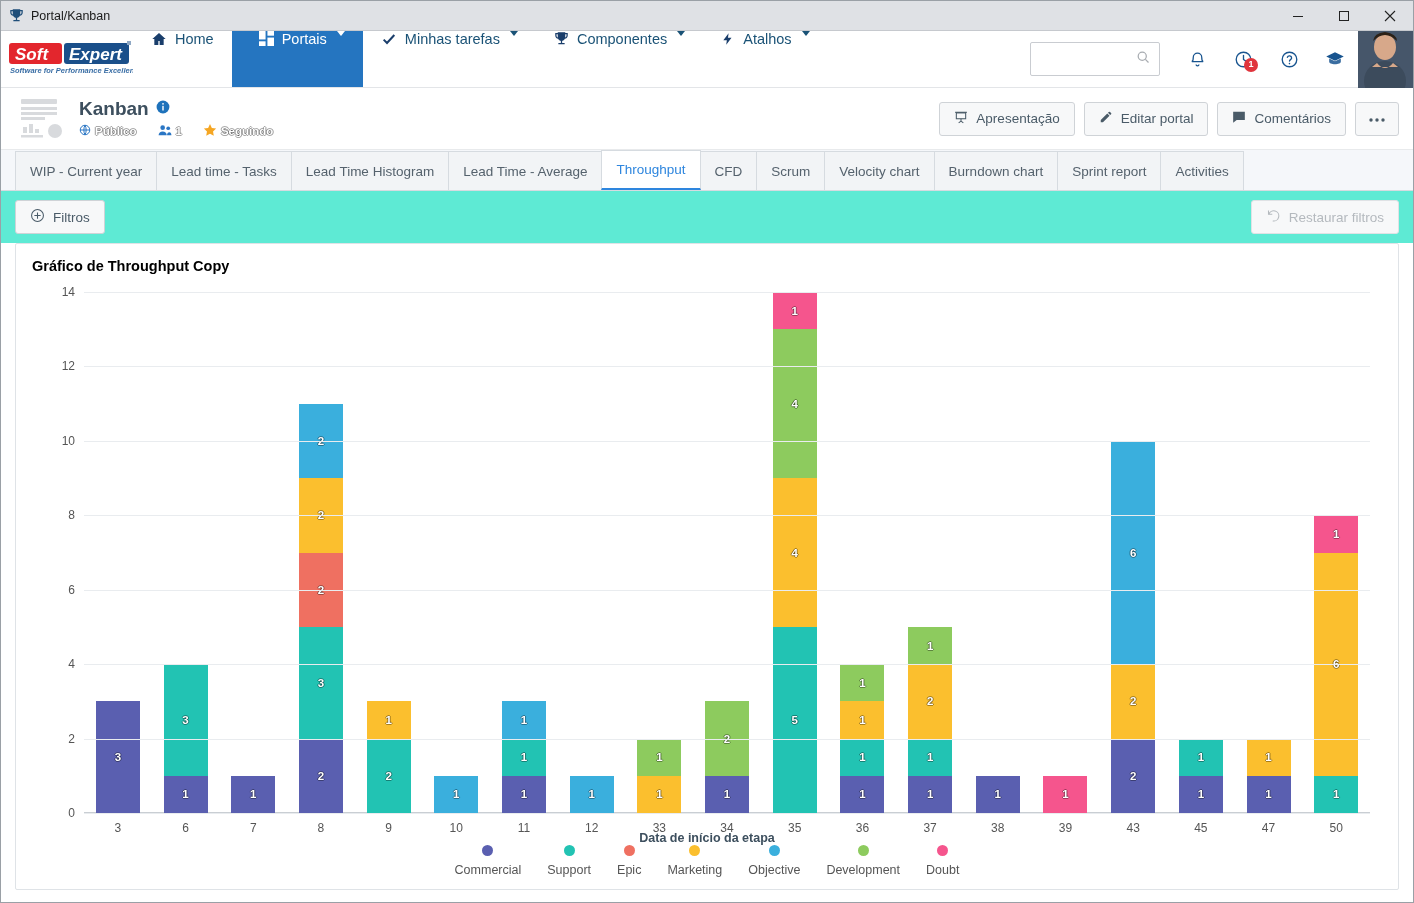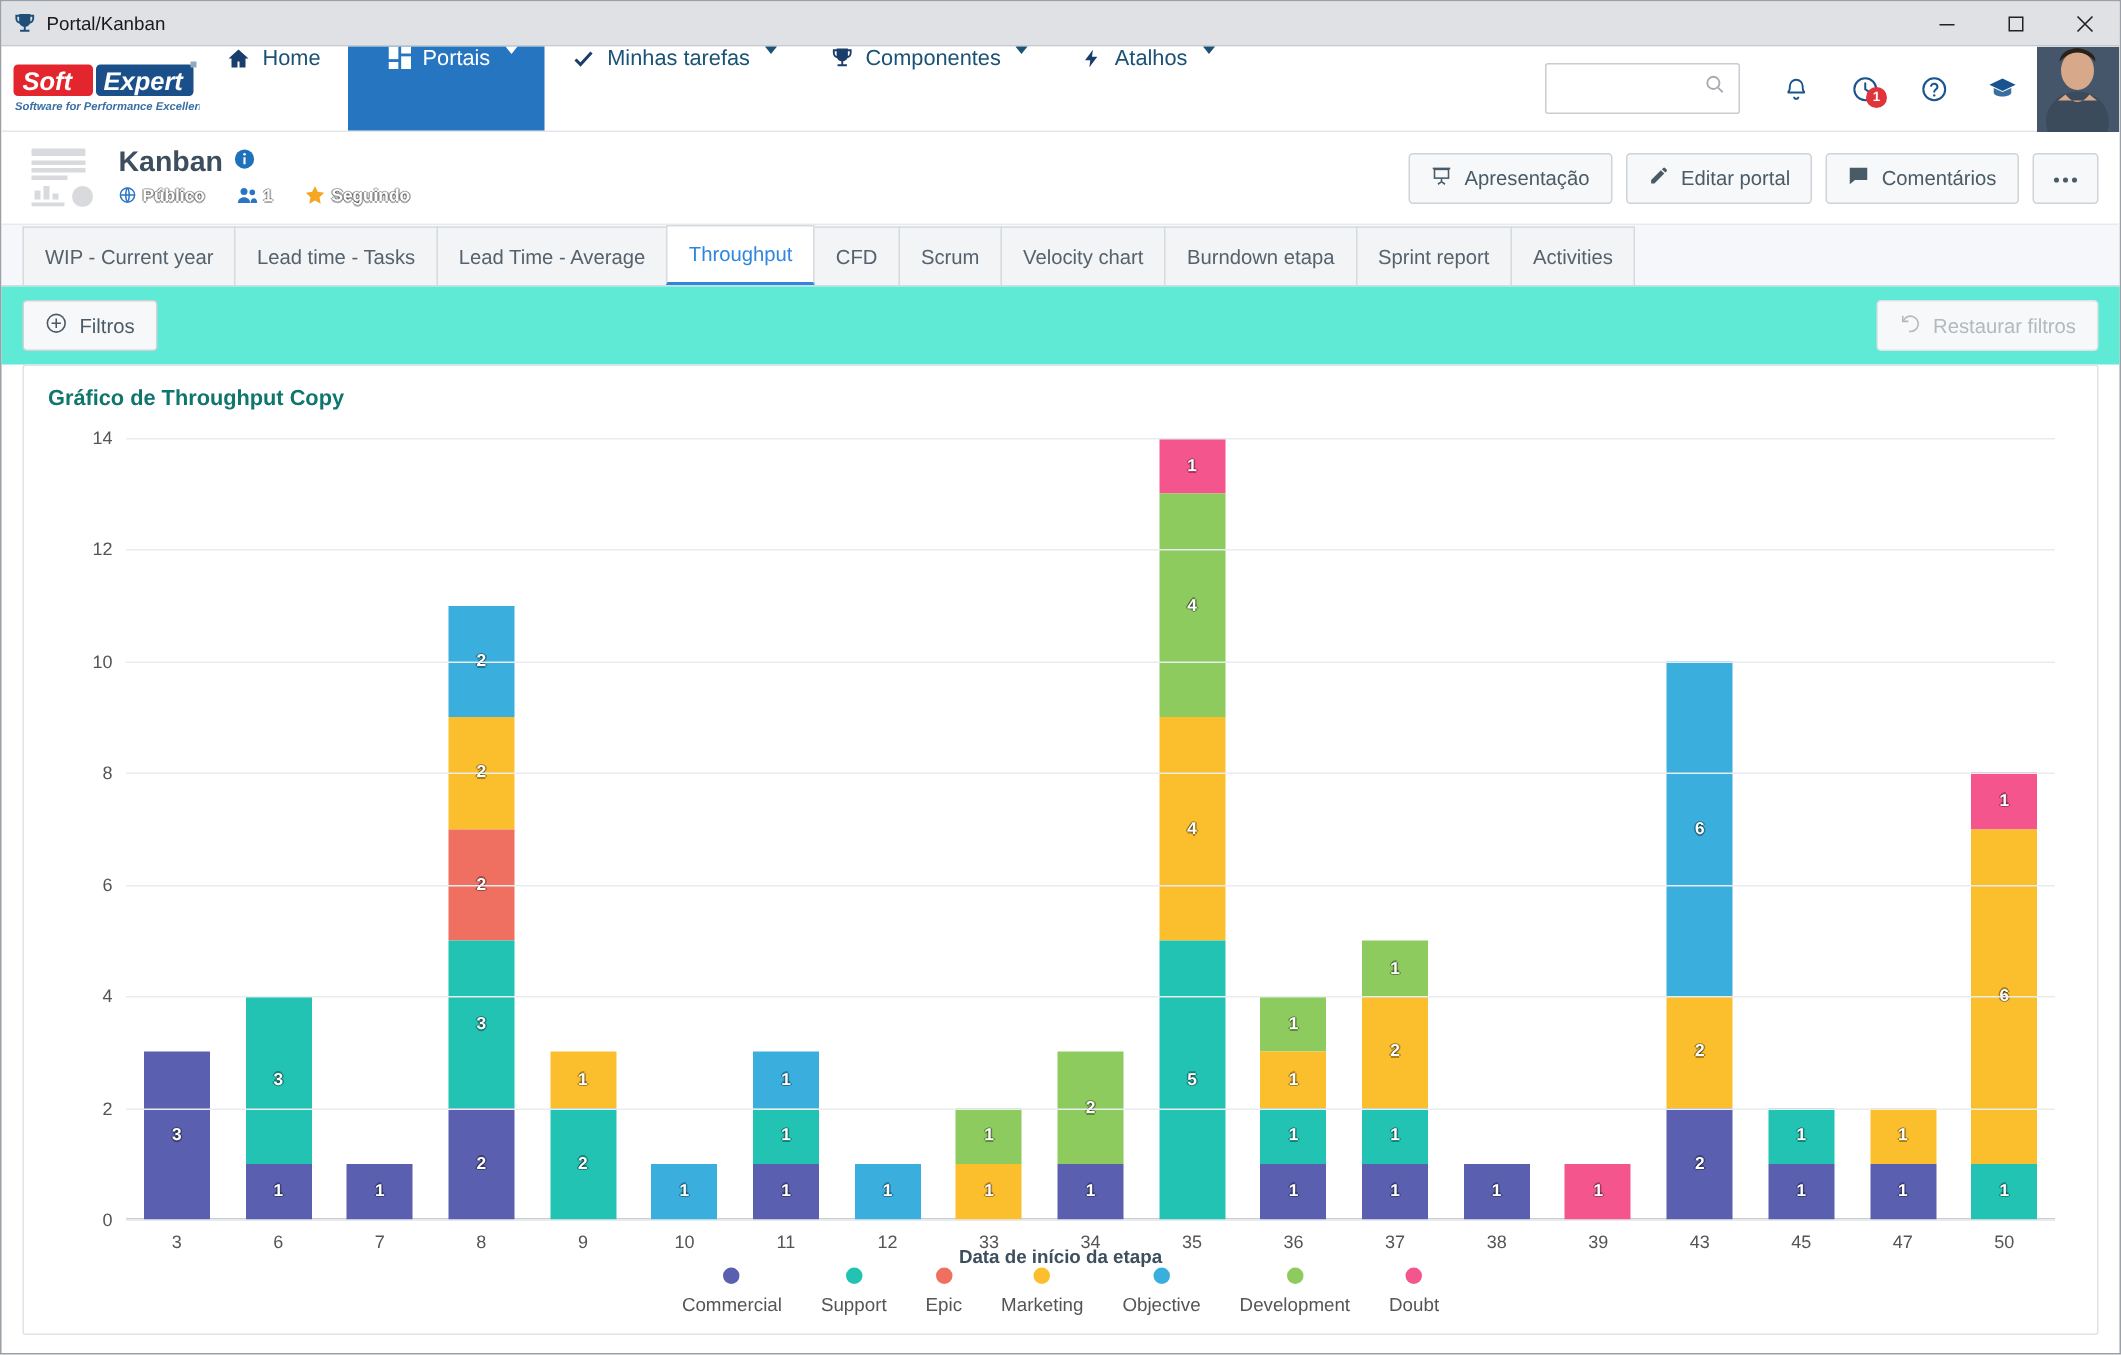--- a/index.html
+++ b/index.html
@@ -53,21 +53,21 @@
   .tab { height:39px; padding:0 14px; display:flex; align-items:center; font-size:13.5px; color:#55626d; background:#f2f4f6; border:1px solid #d6dbe0; border-bottom:none; margin-right:-1px; cursor:pointer; white-space:nowrap; }
   .tab.active { background:#fff; color:#2e86de; border-bottom:2px solid #2e86de; height:40px; position:relative; z-index:2; }
 
   
   .filterbar { flex:0 0 52px; background:#5eead4; display:flex; align-items:center; padding:0 14px; }
   .filters-btn { height:34px; border:1px solid #cfd3d7; background:#f7f8f9; border-radius:3px; display:flex; align-items:center; gap:8px; padding:0 14px; font-size:13.5px; color:#4a5b68; cursor:pointer; }
   .restore-btn { margin-left:auto; height:34px; border:1px solid #dfe2e5; background:#f7f8f9; border-radius:3px; display:flex; align-items:center; gap:8px; padding:0 14px; font-size:13.5px; color:#b4b9be; cursor:default; }
 
   
   .card { margin:0 14px 12px 14px; flex:1 1 auto; background:#fff; border:1px solid #dfe3e7; border-radius:2px; display:flex; flex-direction:column; min-height:0; }
-  .card-title { font-size:14.5px; font-weight:bold; color:#0f766e; padding:14px 0 6px 16px; }
+  .card-title { font-size:14.5px; font-weight:bold; color:#000000; padding:14px 0 6px 16px; }
   .chart-area { flex:1 1 auto; position:relative; min-height:0; }
 
   .plot { position:absolute; left:68px; right:28px; top:12px; bottom:76px; }
   .gridline { position:absolute; left:0; right:0; height:1px; background:#e9ecef; }
   .ytick { position:absolute; right:calc(100% + 9px); transform:translateY(-50%); font-size:12px; color:#555; white-space:nowrap; }
   .axisline { position:absolute; left:0; right:0; bottom:0; height:1px; background:#c9ced3; }
   .bars { position:absolute; left:0; right:0; top:0; bottom:0; display:flex; align-items:flex-end; }
   .bargroup { flex:1 1 0; display:flex; flex-direction:column; justify-content:flex-end; align-items:center; height:100%; position:relative; }
   .bar { width:44px; display:flex; flex-direction:column; justify-content:flex-end; }
   .seg { display:flex; align-items:center; justify-content:center; font-size:11.5px; font-weight:bold; color:#fff; text-shadow:-1px 0 #00000055, 0 1px #00000055, 1px 0 #00000055, 0 -1px #00000055; }
@@ -299,36 +299,39 @@
   </div>
 
   <div class="tabs-wrap">
     <div class="tab">
         <span>WIP - Current year</span>
       </div>
     <div class="tab">
         <span>Lead time - Tasks</span>
       </div>
     <div class="tab">
+        <span>Lead Time Histogram</span>
+      </div>
+    <div class="tab">
         <span>Lead Time - Average</span>
       </div>
     <div class="tab active">
         <span>Throughput</span>
       </div>
     <div class="tab">
         <span>CFD</span>
       </div>
     <div class="tab">
         <span>Scrum</span>
       </div>
     <div class="tab">
         <span>Velocity chart</span>
       </div>
     <div class="tab">
-        <span>Burndown etapa</span>
+        <span>Burndown chart</span>
       </div>
     <div class="tab">
         <span>Sprint report</span>
       </div>
     <div class="tab">
         <span>Activities</span>
       </div>
   </div>
 
   <div class="filterbar">

